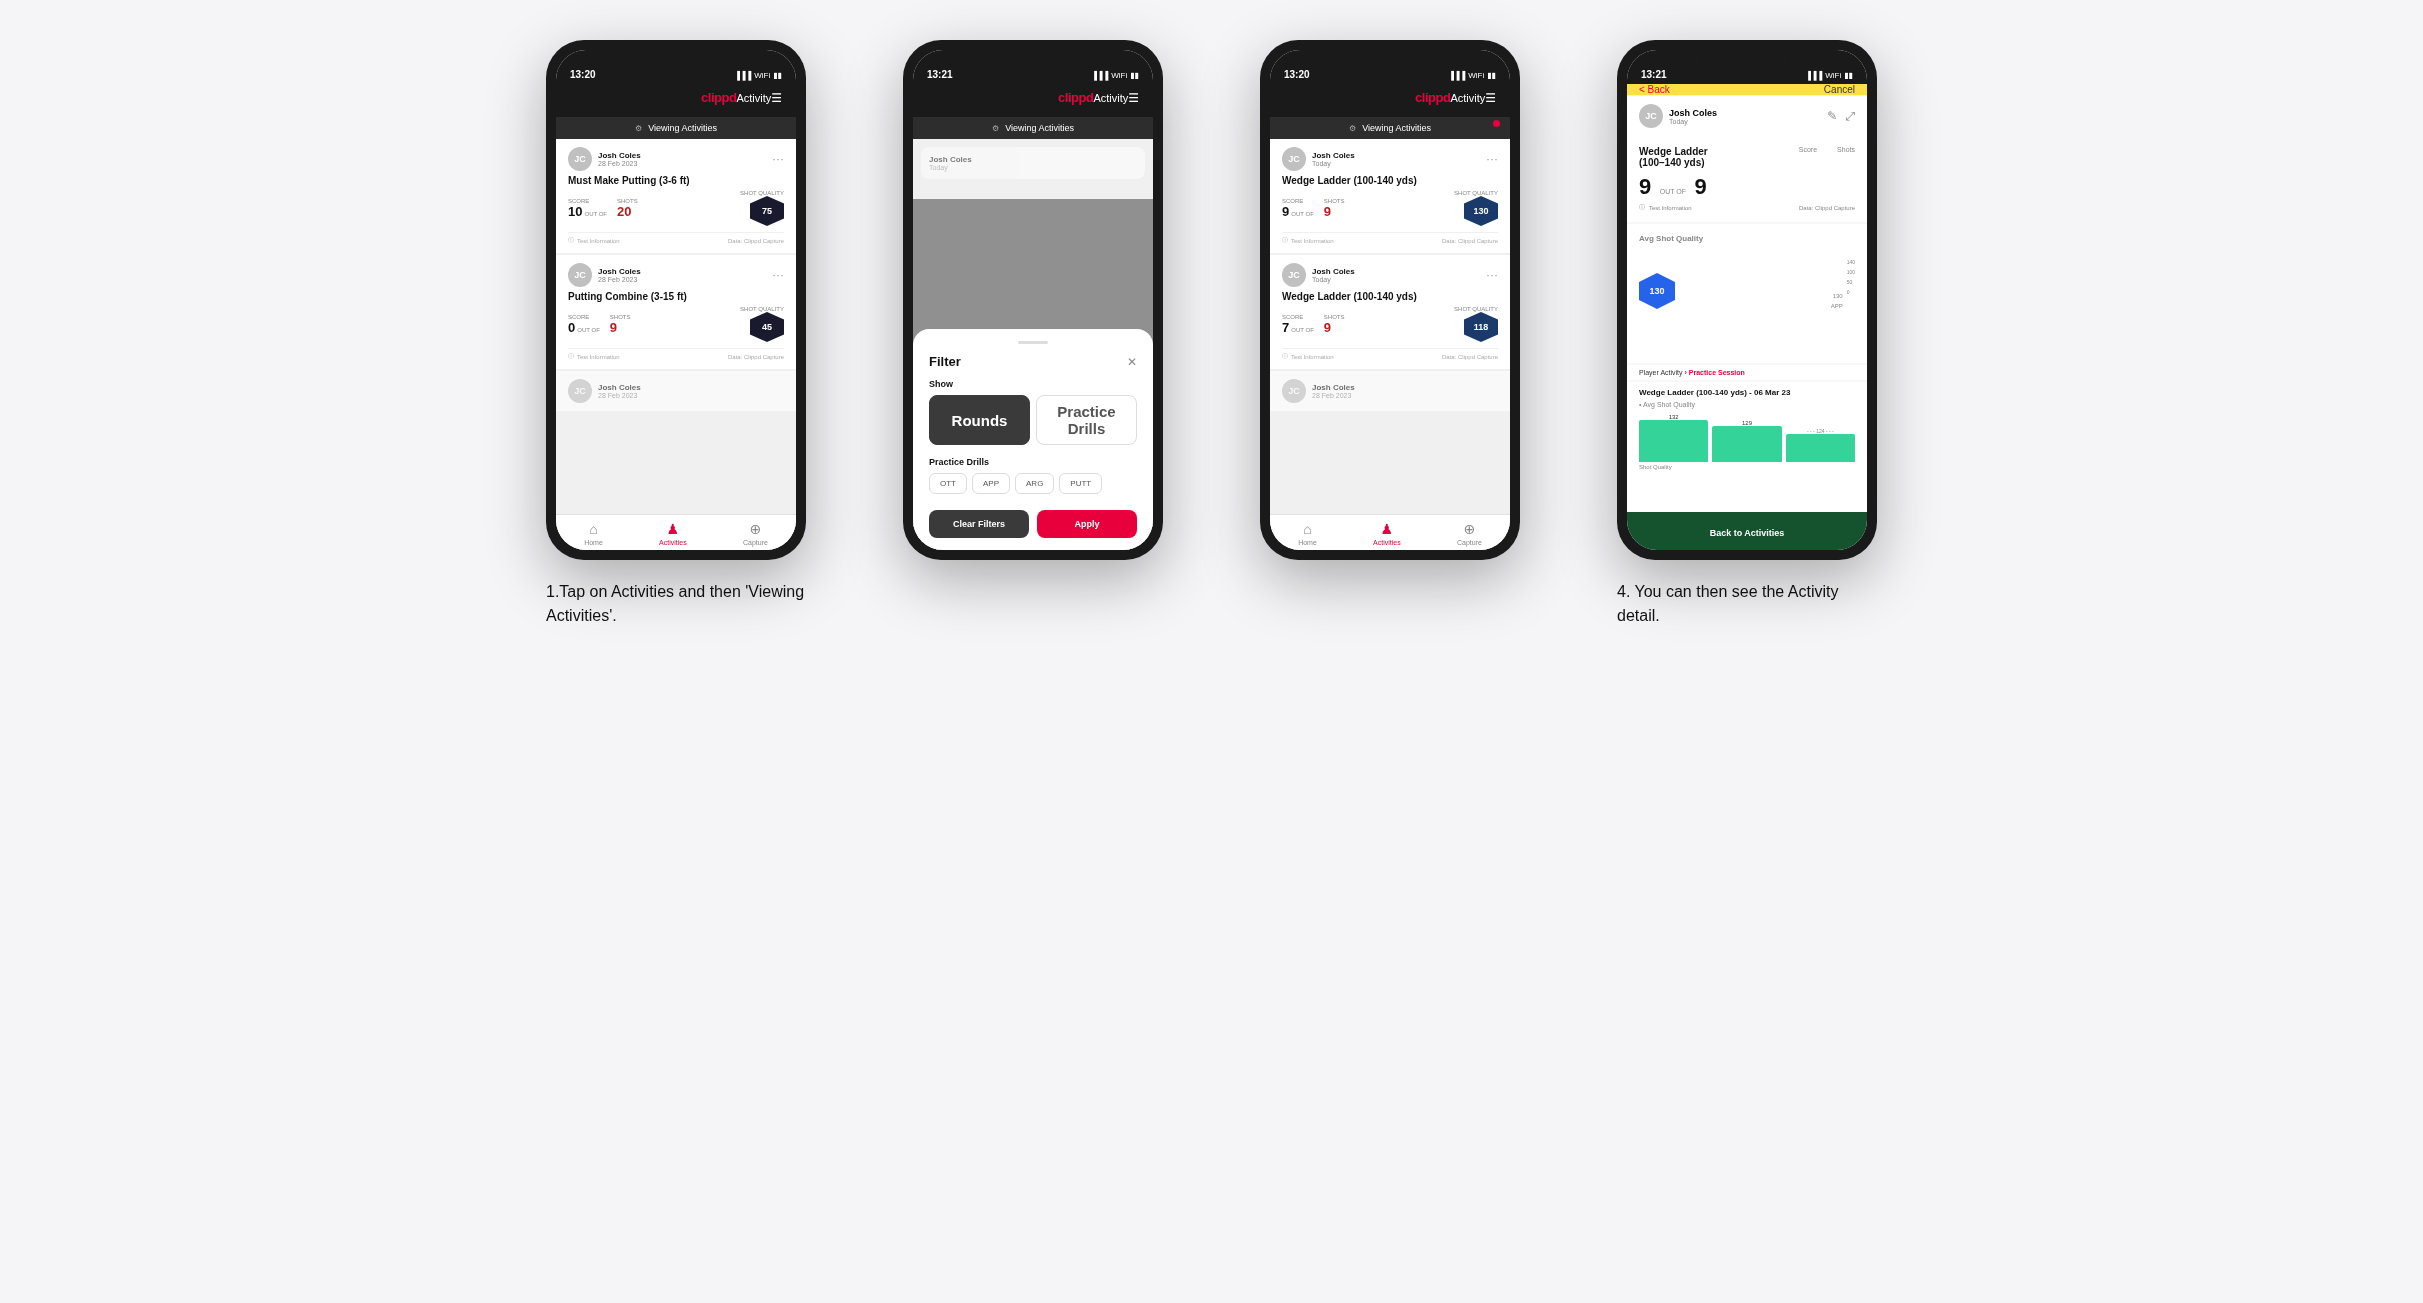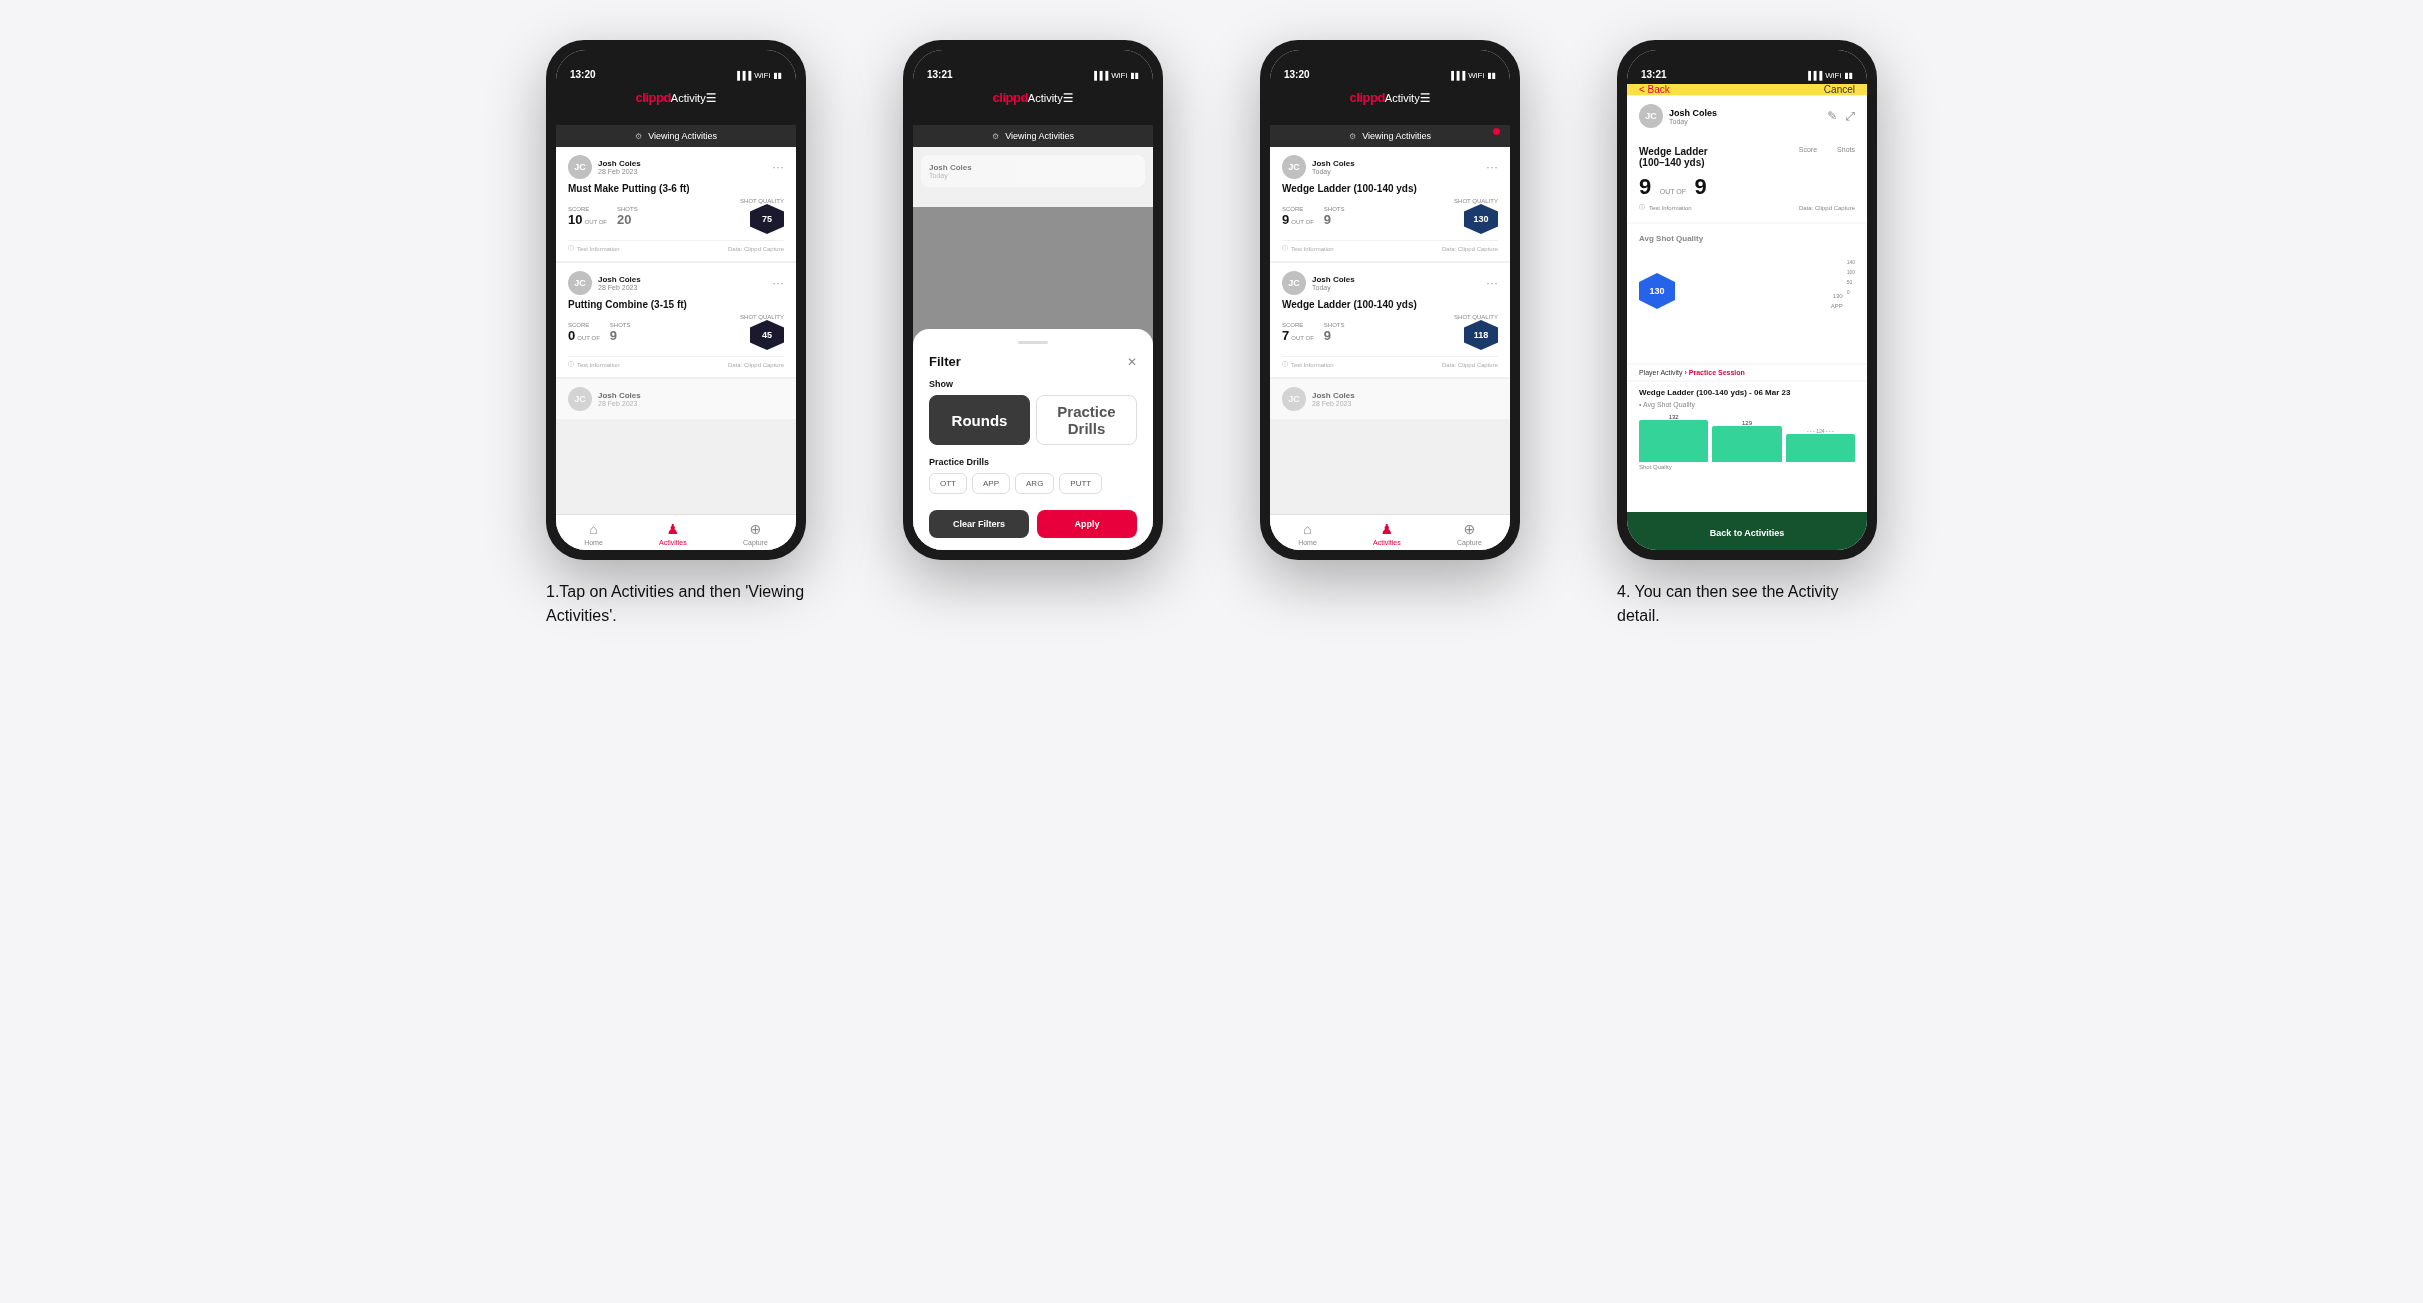--- a/index.html
+++ b/index.html
@@ -80,24 +80,24 @@
       gap: 3px;
       align-items: center;
     }
     .status-icons span {
       color: #fff;
       font-size: 8px;
     }
     
     .nav-bar {
       background: #1a1a1a;
-      padding: 6px 14px 20px;
-      display: flex;
-      align-items: center;
-      justify-content: center;
+      padding: 6px 14px 12px;
+      display: flex;
+      align-items: center;
+      justify-content: flex-end;
       flex-shrink: 0;
     }
     .nav-logo {
       color: #e8003d;
       font-size: 13px;
       font-weight: 900;
       letter-spacing: -0.5px;
     }
     .nav-title {
       color: #fff;
@@ -562,21 +562,21 @@
       font-weight: 800;
       color: #111;
     }
     .stat-of {
       font-size: 6px;
       color: #888;
     }
     .stat-shots {
       font-size: 13px;
       font-weight: 800;
-      color: #737373;
+      color: #b91c1c;
     }
 
     .phone-wrapper {
       position: relative;
     }
 
     .filter-phone-inner {
       background: #f0f0f0;
       flex: 1;
       position: relative;

